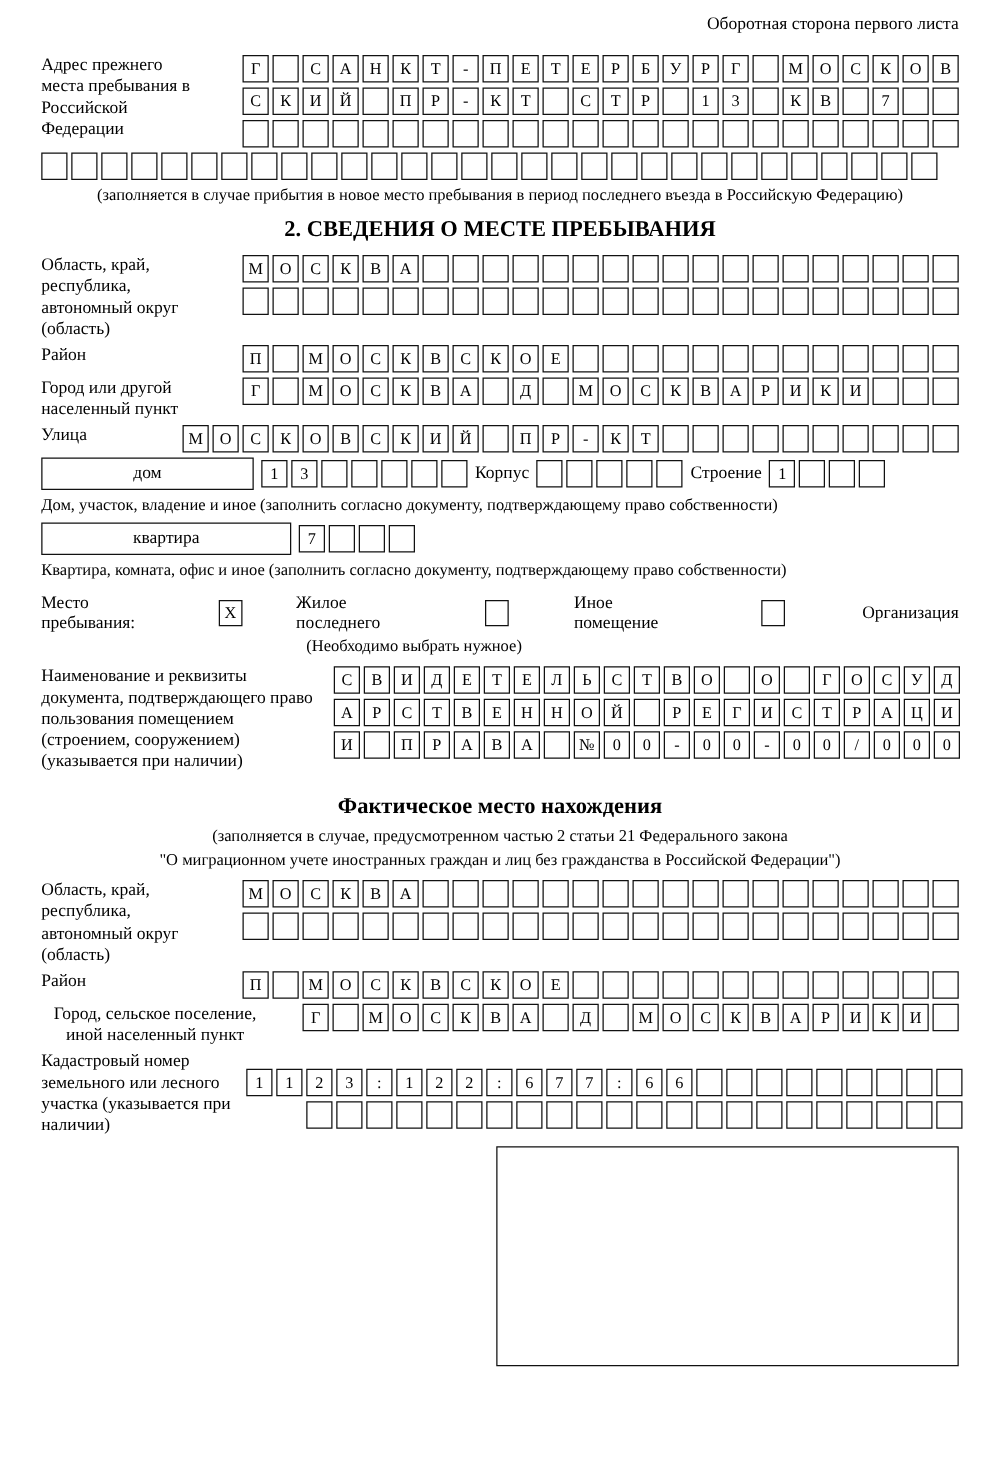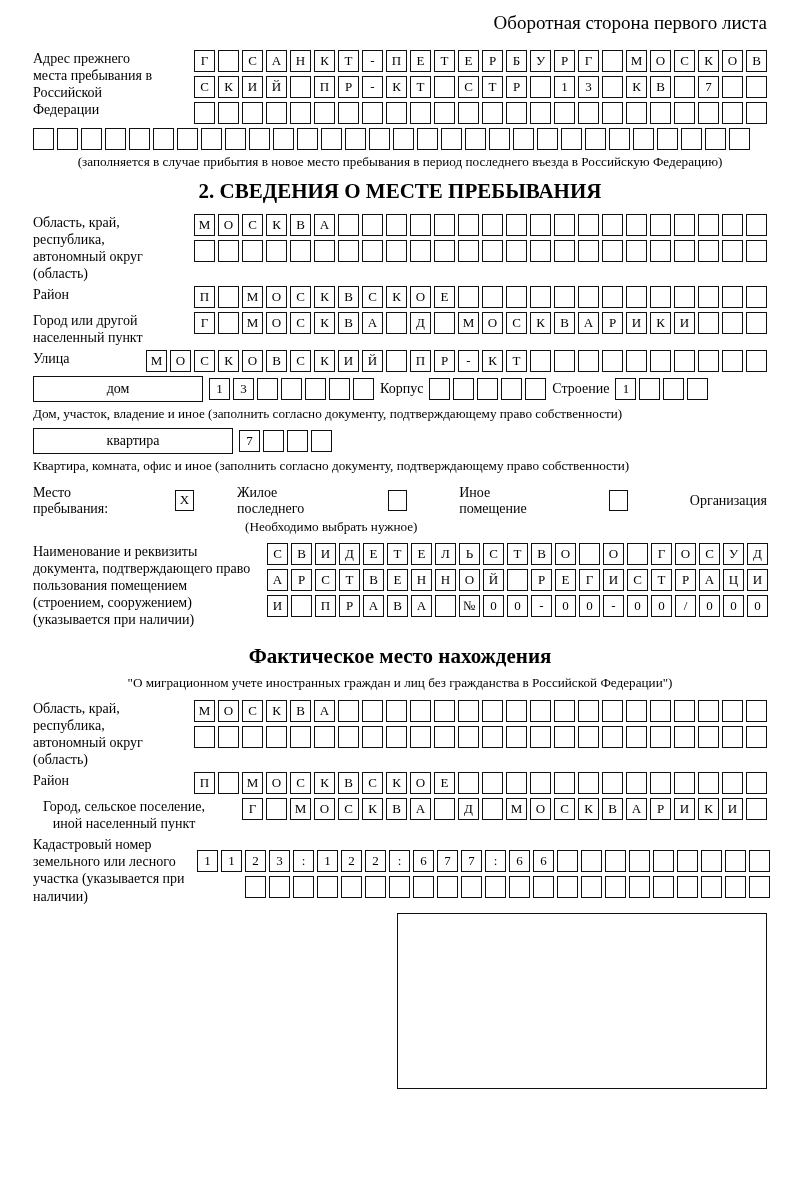--- a/index.html
+++ b/index.html
@@ -1,27 +1,27 @@
 <!DOCTYPE html>
 <html><head>
 <meta charset="utf-8">
 <style>
   html,body{margin:0;padding:0;background:#fff;color:#000;}
   body{width:800px;height:1180px;font-family:"Liberation Serif",serif;}
   .page{box-sizing:border-box;width:800px;height:1180px;padding:12px 33px 0 33px;overflow:hidden;}
-  .hdr{text-align:right;font-size:19px;margin-bottom:16px;}
+  .hdr{text-align:right;font-size:14px;margin-bottom:16px;}
   .frow{display:flex;align-items:flex-start;margin-bottom:4px;}
   .flabel{font-size:14px;line-height:1.22;padding-right:6px;flex:none;}
   .cellcol{margin-left:auto;display:flex;flex-direction:column;align-items:flex-end;gap:4px;flex:none;}
   .cellrow{display:flex;gap:3px;flex:none;margin-left:auto;}
   .cellrow.noauto{margin-left:0;}
   .cell{box-sizing:border-box;width:21px;height:22px;border:1.5px solid #111;font-size:13px;line-height:19px;text-align:center;flex:none;font-family:"Liberation Serif",serif;}
   .fullrow{margin:2px 0 4px 0;}
   .caption{font-size:13.2px;text-align:center;margin:2px 0 8px 0;line-height:1.25;}
-  .sectitle{font-size:21px;font-weight:bold;text-align:center;margin:6px 0 10px 0;}
+  .sectitle{font-size:18px;font-weight:bold;text-align:center;margin:6px 0 10px 0;}
   .labelbox{box-sizing:border-box;border:1.5px solid #111;height:26px;line-height:23px;text-align:center;font-size:14px;flex:none;}
   .inlrow{display:flex;align-items:center;gap:6px;margin-bottom:4px;font-size:14px;}
   .inllbl{flex:none;}
   .chk{box-sizing:border-box;width:19px;height:21px;border:1.5px solid #111;display:inline-block;text-align:center;line-height:18px;font-size:13px;flex:none;}
   .stayrow{display:flex;align-items:center;font-size:14px;margin:10px 0 2px 0;gap:36px;}
   .subcap{font-size:13.2px;margin:0 0 8px 212px;}
   .bottomwrap{width:432px;margin-left:auto;margin-top:8px;}
   .bigbox{box-sizing:border-box;border:1.5px solid #111;width:370px;height:176px;margin-left:auto;background:#fff;}
   .note{font-size:13.4px;text-align:center;line-height:1.32;margin-top:6px;}
 </style>
@@ -421,20 +421,21 @@
           <span class="cell">0</span>
           <span class="cell">/</span>
           <span class="cell">0</span>
           <span class="cell">0</span>
           <span class="cell">0</span>
         </div>
     </div>
   </div>
 
   <div class="sectitle" style="margin-top:16px;margin-bottom:6px;">Фактическое место нахождения</div>
+  <div class="caption" style="margin-bottom:0;">(заполняется в случае, предусмотренном частью 2 статьи 21 Федерального закона</div>
   <div class="caption">"О миграционном учете иностранных граждан и лиц без гражданства в Российской Федерации")</div>
 
   <div class="frow">
     <div class="flabel" style="width:140px;">Область, край, республика, автономный округ (область)</div>
     <div class="cellcol">
       <div class="cellrow">
           <span class="cell">М</span>
           <span class="cell">О</span>
           <span class="cell">С</span>
           <span class="cell">К</span>

